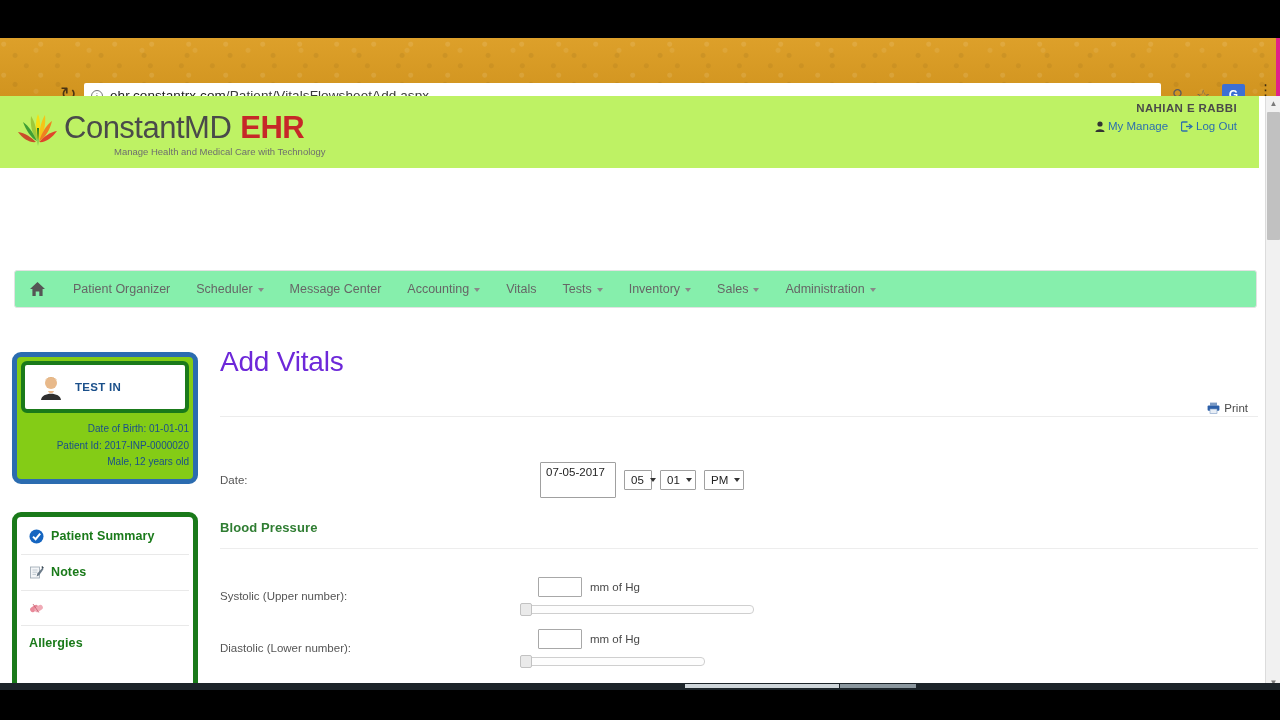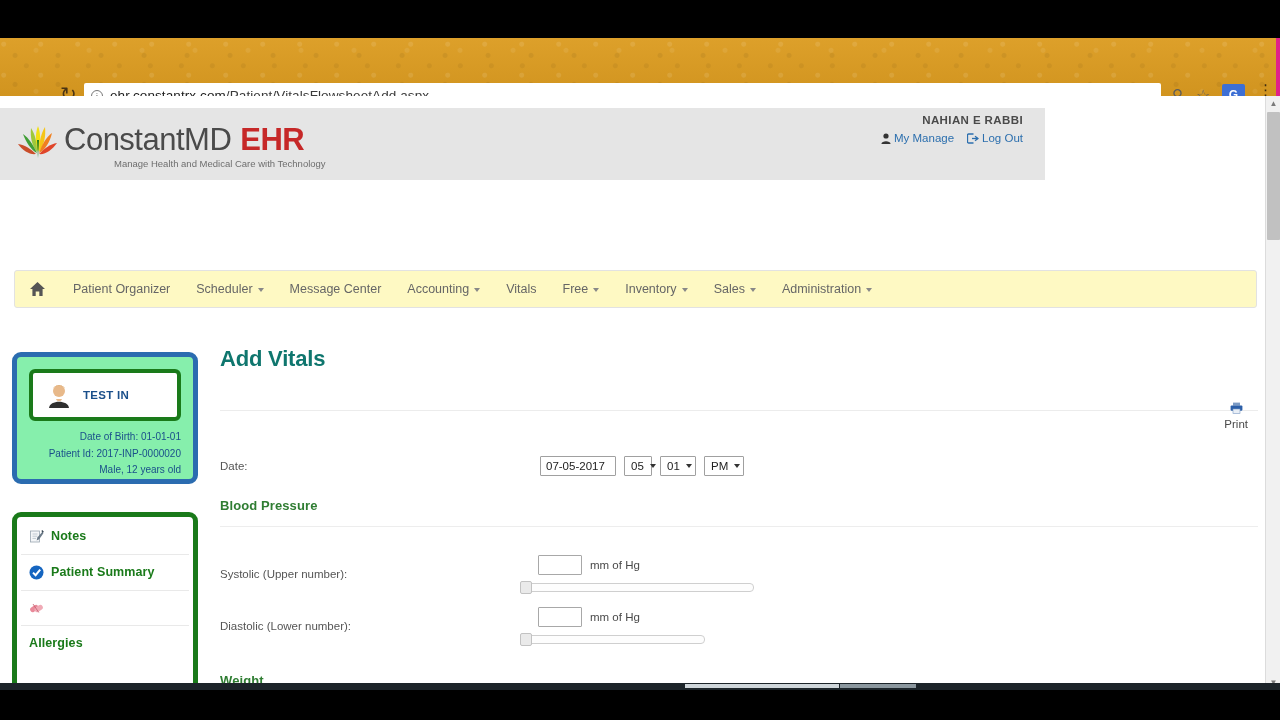--- a/index.html
+++ b/index.html
@@ -92,54 +92,54 @@
   
   #scrollbar-track { position:absolute; right:0; top:0; width:15px; height:594px;
     background:#f1f1f1; border-left:1px solid #dcdcdc; }
   #scrollbar-up, #scrollbar-down { position:absolute; left:0; width:15px; height:15px;
     color:#7a7a7a; font-size:8px; text-align:center; line-height:15px; }
   #scrollbar-up { top:0; } #scrollbar-down { bottom:0; }
   #scrollbar-thumb { position:absolute; left:1px; top:16px; width:13px; height:128px;
     background:#c1c1c1; border-radius:1px; }
 
   
-  #site-header { position:absolute; left:0; top:12px; width:1045px; height:72px; background:#e5e5e5; }
+  #site-header { position:absolute; left:0; top:0; width:1259px; height:72px; background:#bef264; }
   #logo-block { position:absolute; left:14px; top:12px; display:flex; align-items:flex-start; }
   #logo-mark { width:48px; height:44px; flex:0 0 auto; }
   #logo-text { margin-left:2px; margin-top:3px; }
   #logo-title { font-size:31px; line-height:34px; letter-spacing:-.5px; white-space:nowrap; }
   #logo-title .constantmd { color:#4a4a4a; }
   #logo-title .ehr { color:#c62828; font-weight:bold; margin-left:9px; }
   #logo-tagline { font-size:9.5px; color:#6e6e6e; margin-top:1px; margin-left:50px; white-space:nowrap; }
 
   #user-block { position:absolute; right:22px; top:6px; text-align:right; }
   #user-name { font-size:11.5px; color:#4a4a4a; font-weight:bold; letter-spacing:.4px; }
   #user-links { margin-top:6px; display:flex; gap:13px; justify-content:flex-end; align-items:center; }
   .user-link { font-size:11.5px; color:#2c6fae; display:flex; align-items:center; gap:3px; white-space:nowrap; }
   .user-link svg { flex:0 0 auto; }
 
   
   #main-nav {
     position:absolute; left:14px; top:174px; width:1243px; height:38px;
-    background:#fef9c3; border:1px solid #e2e2e2; border-radius:3px;
+    background:#86efac; border:1px solid #e2e2e2; border-radius:3px;
     display:flex; align-items:center; padding-left:4px;
   }
   #home-icon-wrap { padding:0 14px 0 10px; display:flex; align-items:center; }
   .nav-item {
     font-size:12.5px; color:#666; padding:0 13px; line-height:36px; white-space:nowrap;
     display:flex; align-items:center; gap:5px;
   }
   .caret { border-left:3.5px solid transparent; border-right:3.5px solid transparent;
     border-top:4px solid #888; display:inline-block; margin-top:2px; }
 
   
   #patient-card {
     position:absolute; left:12px; top:256px; width:186px; height:132px;
-    border:5px solid #2b6cb0; border-radius:9px; background:#86efac;
-    padding:12px; overflow:hidden;
+    border:5px solid #2b6cb0; border-radius:9px; background:#84cc16;
+    padding:4px; overflow:hidden;
   }
   #patient-photo-row {
     border:4px solid #1a7a1a; border-radius:6px; height:52px; background:#fff;
     display:flex; align-items:center; padding-left:13px; gap:11px;
   }
   #avatar { width:26px; height:26px; flex:0 0 auto; }
   #patient-name { font-size:11.5px; color:#1a4f8a; font-weight:bold; letter-spacing:.3px; }
   #patient-meta { padding:8px 0 0 9px; }
   #patient-meta div { font-size:10px; color:#1a4f8a; line-height:16.5px; white-space:nowrap;text-align:right; }
 
@@ -151,25 +151,25 @@
   .side-item {
     display:flex; align-items:flex-start; gap:7px; padding:9px 2px 9px 8px;
     border-bottom:1px solid #e9e9e9; line-height:17px;
   }
   .side-item:last-child { border-bottom:none; }
   .side-label { font-size:12.5px; color:#1a7a1a; font-weight:bold; letter-spacing:.1px; }
   .side-icon { width:15px; height:15px; flex:0 0 auto; margin-top:1px; }
 
   
   #content { position:absolute; left:220px; top:250px; width:1038px; }
-  #page-title { font-size:22px; color:#0f766e; font-weight:bold; letter-spacing:-.2px; }
+  #page-title { font-size:28px; color:#6d28d9; font-weight:normal; letter-spacing:-.2px; }
   #title-rule { margin-top:38px; border-top:1px solid #ececec; }
 
   #print-button {
-    position:absolute; right:10px; top:56px; display:flex; align-items:center; gap:4px;flex-direction:column;
+    position:absolute; right:10px; top:56px; display:flex; align-items:center; gap:4px;
   }
   #print-label { font-size:11.5px; color:#4a4a4a; }
 
   .form-row { display:flex; align-items:center; margin-top:0; position:relative; }
   .form-label { font-size:11.5px; color:#555; width:318px; flex:0 0 auto; }
 
   .section-head { font-size:13px; color:#2f7d32; font-weight:bold; letter-spacing:.1px; }
   .section-rule { border-top:1px solid #ededed; }
 
   .txt-input {
@@ -179,21 +179,21 @@
 
   .select-box {
     height:20px; border:1px solid #a0a0a0; background:#fff; border-radius:1px;
     display:inline-flex; align-items:center; justify-content:space-between;
     padding:0 4px 0 6px; font-size:11.5px; color:#222; gap:6px;
   }
   .select-caret { border-left:3px solid transparent; border-right:3px solid transparent;
     border-top:4px solid #333; display:inline-block; }
 
   .date-input {
-    width:76px; height:20px; border:1px solid #a0a0a0; background:#fff; border-radius:1px;
+    width:76px; height:36px; border:1px solid #a0a0a0; background:#fff; border-radius:1px;
     font-size:11.5px; color:#222; padding-left:5px; line-height:18px;
   }
 
   .slider { position:relative; height:9px; }
   .slider-track {
     position:absolute; left:8px; top:0; height:9px;
     border:1px solid #cfcfcf; border-radius:4px; background:#fdfdfd;
   }
   .slider-thumb {
     position:absolute; left:0; top:-2px; width:12px; height:13px;
@@ -341,21 +341,21 @@
         <span>Message Center</span>
       </div>
     <div class="nav-item">
         <span>Accounting</span>
         <i class="caret"></i>
       </div>
     <div class="nav-item">
         <span>Vitals</span>
       </div>
     <div class="nav-item">
-        <span>Free</span>
+        <span>Tests</span>
         <i class="caret"></i>
       </div>
     <div class="nav-item">
         <span>Inventory</span>
         <i class="caret"></i>
       </div>
     <div class="nav-item">
         <span>Sales</span>
         <i class="caret"></i>
       </div>
@@ -378,33 +378,33 @@
     <div id="patient-meta">
       <div>Date of Birth: 01-01-01</div>
       <div>Patient Id: 2017-INP-0000020</div>
       <div>Male, 12 years old</div>
     </div>
   </div>
 
   <div id="side-menu">
     <div class="side-item">
       <svg class="side-icon" viewBox="0 0 15 15">
+        <circle cx="7.5" cy="7.5" r="7" fill="#1565c0"></circle>
+        <path d="M4 7.6 L6.6 10.2 L11.2 4.6" fill="none" stroke="#fff" stroke-width="2"></path>
+      </svg>
+      <span class="side-label">Patient Summary</span>
+    </div>
+    <div class="side-item">
+      <svg class="side-icon" viewBox="0 0 15 15">
         <rect x="1.5" y="2" width="9" height="11" fill="#f4f6f8" stroke="#9aa6b0" stroke-width=".8"></rect>
         <path d="M3.5 5 H8.5 M3.5 7.2 H8.5 M3.5 9.4 H7" stroke="#b4bec6" stroke-width=".8"></path>
         <path d="M13.6 2.4 L8.4 8.6 L7.6 11.4 L10.2 10.2 L14.4 4.2 Z" fill="#6b7a88"></path>
         <path d="M12.8 1.6 L14.4 3.2" stroke="#3c4a56" stroke-width="1.4"></path>
       </svg>
       <span class="side-label">Notes</span>
-    </div>
-    <div class="side-item">
-      <svg class="side-icon" viewBox="0 0 15 15">
-        <circle cx="7.5" cy="7.5" r="7" fill="#1565c0"></circle>
-        <path d="M4 7.6 L6.6 10.2 L11.2 4.6" fill="none" stroke="#fff" stroke-width="2"></path>
-      </svg>
-      <span class="side-label">Patient Summary</span>
     </div>
     <div class="side-item">
       <svg class="side-icon" viewBox="0 0 15 15">
         <rect x="0.8" y="5" width="9" height="5" rx="2.5" fill="#e98a9a" transform="rotate(-35 5.3 7.5)"></rect>
         <rect x="5.2" y="5" width="9" height="5" rx="2.5" fill="#f0aab6" transform="rotate(-35 9.7 7.5)"></rect>
         <path d="M4 3 L9.8 11.5" stroke="#c25a6c" stroke-width=".8"></path>
       </svg>
     </div>
     <div class="side-item">
 

